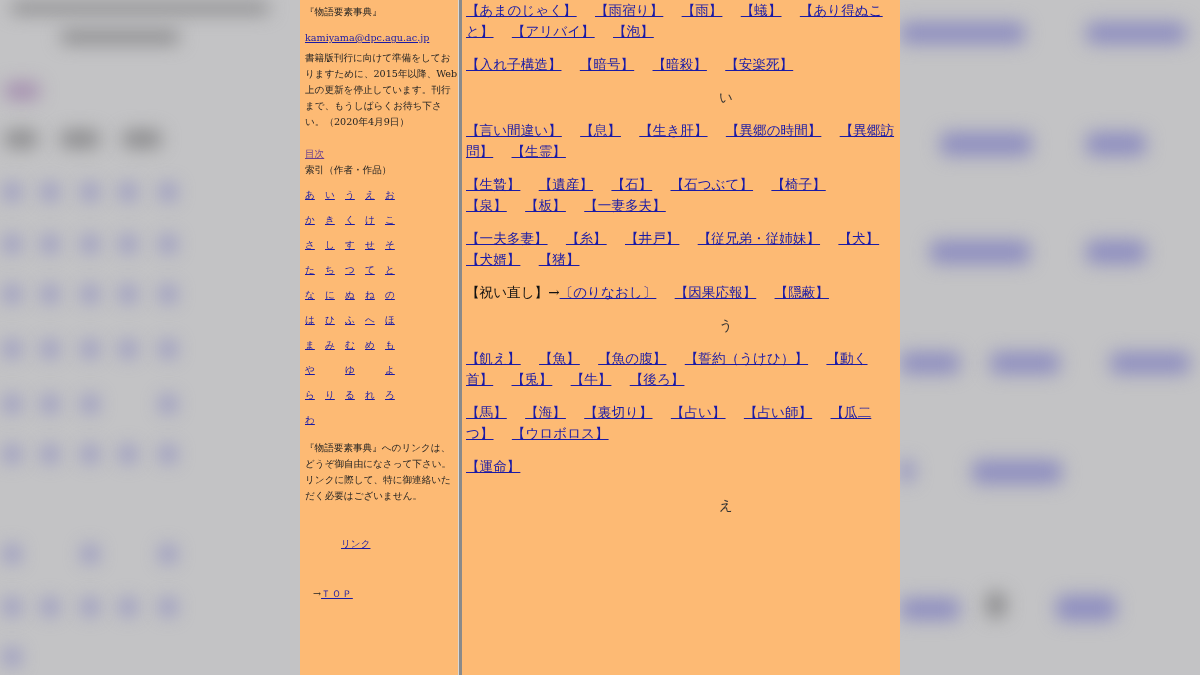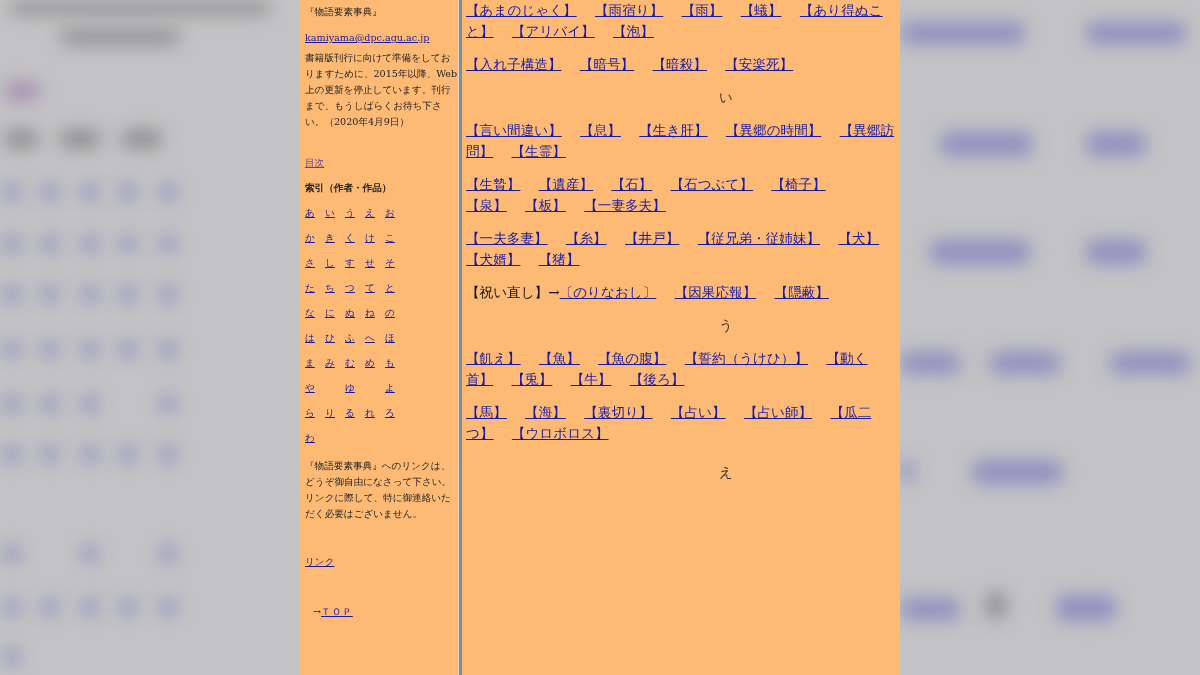--- a/index.html
+++ b/index.html
@@ -111,22 +111,22 @@
   <div class="blur-block text" style="left:86px;top:592px;width:20px;height:26px;"></div>
   <div class="blur-block link" style="left:156px;top:595px;width:60px;height:26px;"></div>
 </div>
 
 <div class="page">
 
   <div class="left-frame">
     <p class="lf-p" style="margin-top:4px;">『物語要素事典』</p>
     <p class="lf-p" style="margin-top:10px;"><a>kamiyama@dpc.agu.ac.jp</a></p>
     <p class="lf-p" style="margin-top:4px;">書籍版刊行に向けて準備をしておりますために、2015年以降、Web上の更新を停止しています。刊行まで、もうしばらくお待ち下さい。（2020年4月9日）</p>
-    <p class="lf-p" style="margin-top:26px;font-family:Liberation Mono, monospace;"><a class="visited">目次</a></p>
-    <p class="lf-p" style="margin-top:8px;font-weight:bold;">索引（作者・作品）</p>
+    <p class="lf-p" style="margin-top:16px;"><a class="visited">目次</a></p>
+    <p class="lf-p" style="font-weight:normal;">索引（作者・作品）</p>
 
     <div class="kana-grid" style="margin-top:9px;">
       <span><a>あ</a></span>
       <span><a>い</a></span>
       <span><a>う</a></span>
       <span><a>え</a></span>
       <span><a>お</a></span>
 
       <span><a>か</a></span>
       <span><a>き</a></span>
@@ -173,21 +173,21 @@
       <span><a>ら</a></span>
       <span><a>り</a></span>
       <span><a>る</a></span>
       <span><a>れ</a></span>
       <span><a>ろ</a></span>
 
       <span><a>わ</a></span>
     </div>
 
     <p class="lf-p" style="margin-top:12px;">『物語要素事典』へのリンクは、どうぞ御自由になさって下さい。リンクに際して、特に御連絡いただく必要はございません。</p>
-    <p class="lf-p" style="margin-top:32px;"><a>リンク</a></p>
+    <p class="lf-p" style="margin-top:32px;margin-left:36px;"><a>リンク</a></p>
     <p class="lf-p" style="margin-top:34px;padding-left:8px;">
       <span>→</span><a style="letter-spacing:1px;">ＴＯＰ</a>
     </p>
   </div>
 
   <div class="frame-divider"></div>
 
   <div class="right-frame entries">
     <p>
       <a class="lnk">【あまのじゃく】</a>
@@ -254,16 +254,19 @@
     </p>
     <p>
       <a class="lnk">【馬】</a>
       <a class="lnk">【海】</a>
       <a class="lnk">【裏切り】</a>
       <a class="lnk">【占い】</a>
       <a class="lnk">【占い師】</a>
       <a class="lnk">【瓜二つ】</a>
       <a class="lnk">【ウロボロス】</a>
     </p>
+    <p>
+      <a class="lnk">【運命】</a>
+    </p>
 
     <p class="section-head" style="margin-top:18px;">え</p>
   </div>
 </div>
 
 </body></html>

